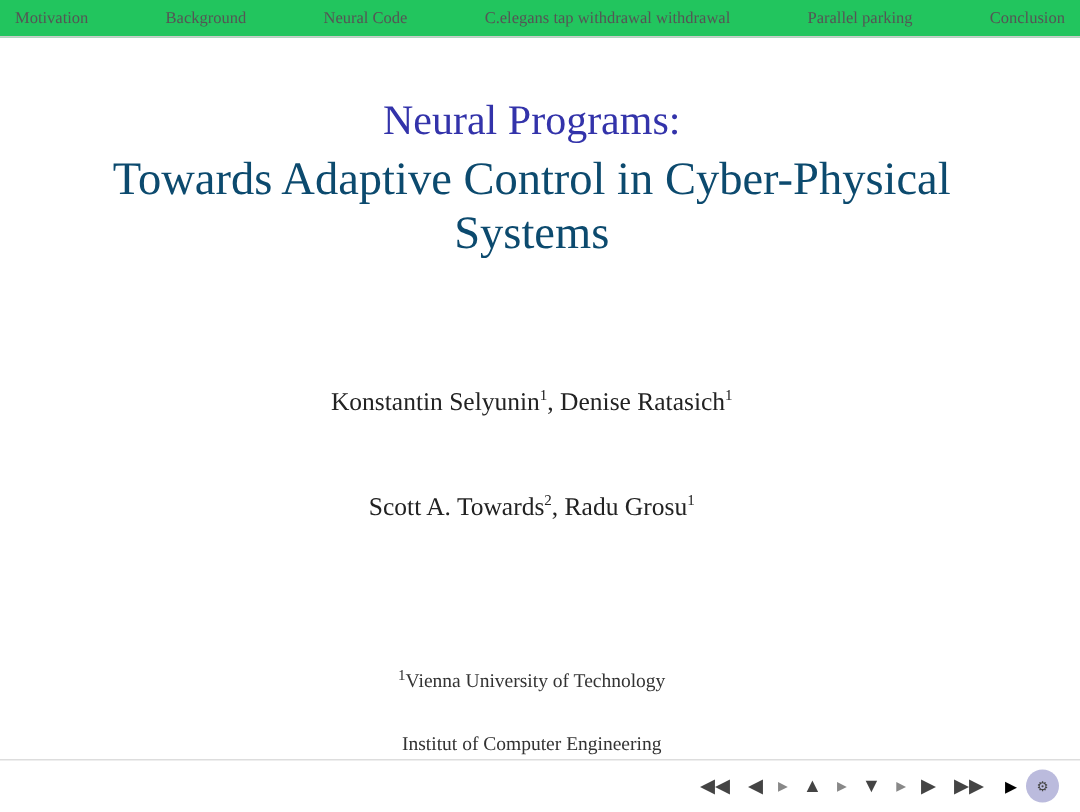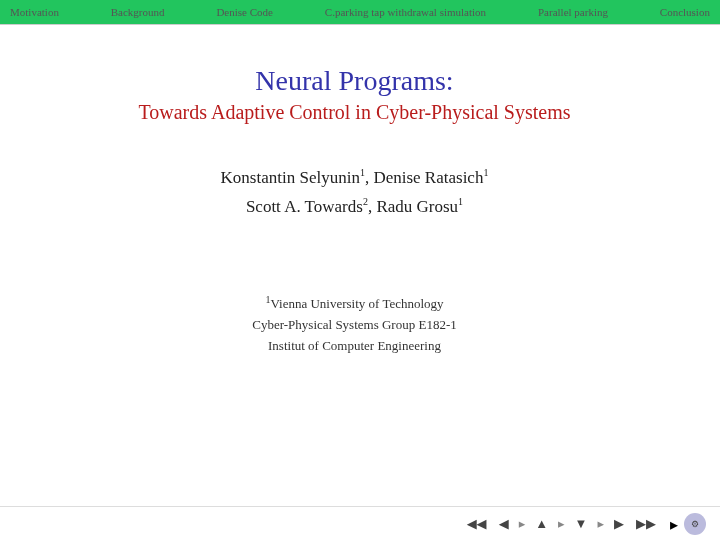--- a/index.html
+++ b/index.html
@@ -49,55 +49,57 @@
     .title-line1 {
       font-size: 28px;
       color: #3333aa;
       font-family: 'Computer Modern', Georgia, serif;
       font-weight: normal;
       margin-bottom: 4px;
       margin-top: 10px;
     }
 
     .title-line2 {
-      font-size: 20px;
-      color: #b91c1c;
+      font-size: 31px;
+      color: #0c4a6e;
       font-family: 'Computer Modern', Georgia, serif;
       font-weight: normal;
       margin-bottom: 40px;
     }
 
     
     .authors-section {
       margin-bottom: 60px;
     }
 
     .author-line {
       font-size: 17px;
       color: #222222;
       font-family: 'Computer Modern', Georgia, serif;
       line-height: 1.7;
+      margin-top: 41px;
     }
 
     sup {
       font-size: 10px;
       vertical-align: super;
     }
 
     
     .affiliations-section {
       margin-top: 10px;
     }
 
     .affiliation-block {
       font-size: 13px;
       color: #333333;
       font-family: 'Computer Modern', Georgia, serif;
       line-height: 1.6;
       margin-bottom: 14px;
+      margin-top: 20px;
     }
 
     
     .bottom-bar {
       position: absolute;
       bottom: 0;
       left: 0;
       width: 100%;
       padding: 6px 14px;
       display: flex;
@@ -142,22 +144,22 @@
       border: none;
       color: #444;
     }
   </style>
 </head>
 <body>
 
 <div class="nav-bar">
   <span class="nav-item">Motivation</span>
   <span class="nav-item">Background</span>
-  <span class="nav-item">Denise Code</span>
-  <span class="nav-item">C.parking tap withdrawal simulation</span>
+  <span class="nav-item">Neural Code</span>
+  <span class="nav-item">C.elegans tap withdrawal withdrawal</span>
   <span class="nav-item">Parallel parking</span>
   <span class="nav-item">Conclusion</span>
 </div>
 
 <div class="main-content">
 
   <div class="title-line1">Neural Programs:</div>
   <div class="title-line2">Towards Adaptive Control in Cyber-Physical Systems</div>
 
   <div class="authors-section">
@@ -165,21 +167,21 @@
       <span>Konstantin Selyunin</span><sup>1</sup><span>, Denise Ratasich</span><sup>1</sup>
     </div>
     <div class="author-line">
       <span>Scott A. Towards</span><sup>2</sup><span>, Radu Grosu</span><sup>1</sup>
     </div>
   </div>
 
   <div class="affiliations-section">
     <div class="affiliation-block">
       <sup>1</sup><span>Vienna University of Technology</span><br>
-      <span>Cyber-Physical Systems Group E182-1</span><br>
+      <br>
       <span>Institut of Computer Engineering</span>
     </div>
   </div>
 </div>
 
 <div class="bottom-bar">
   <div class="nav-controls">
 
     <button class="nav-btn">◀◀</button>
     <button class="nav-btn">◀</button>

